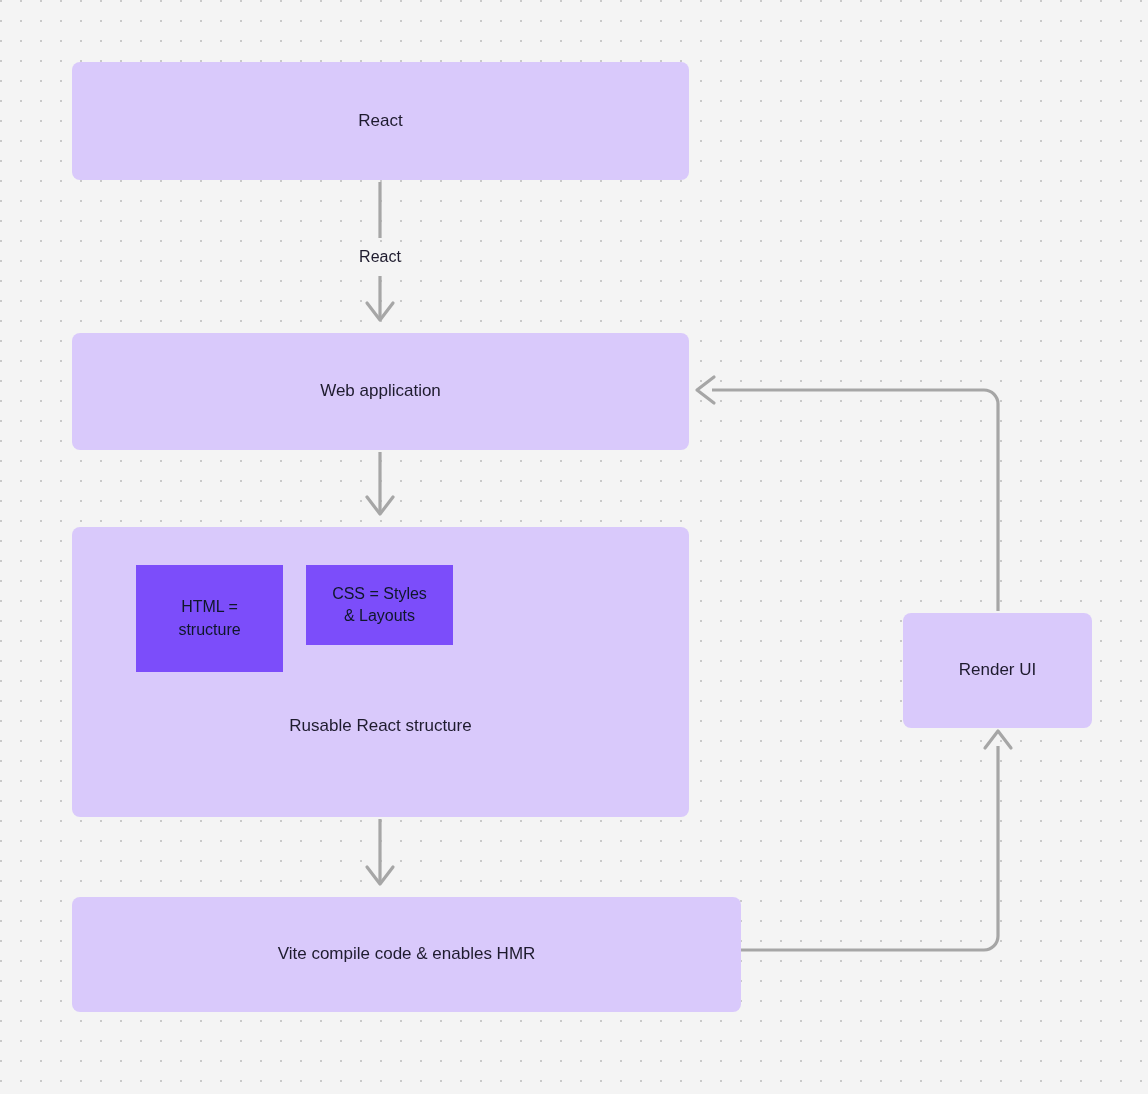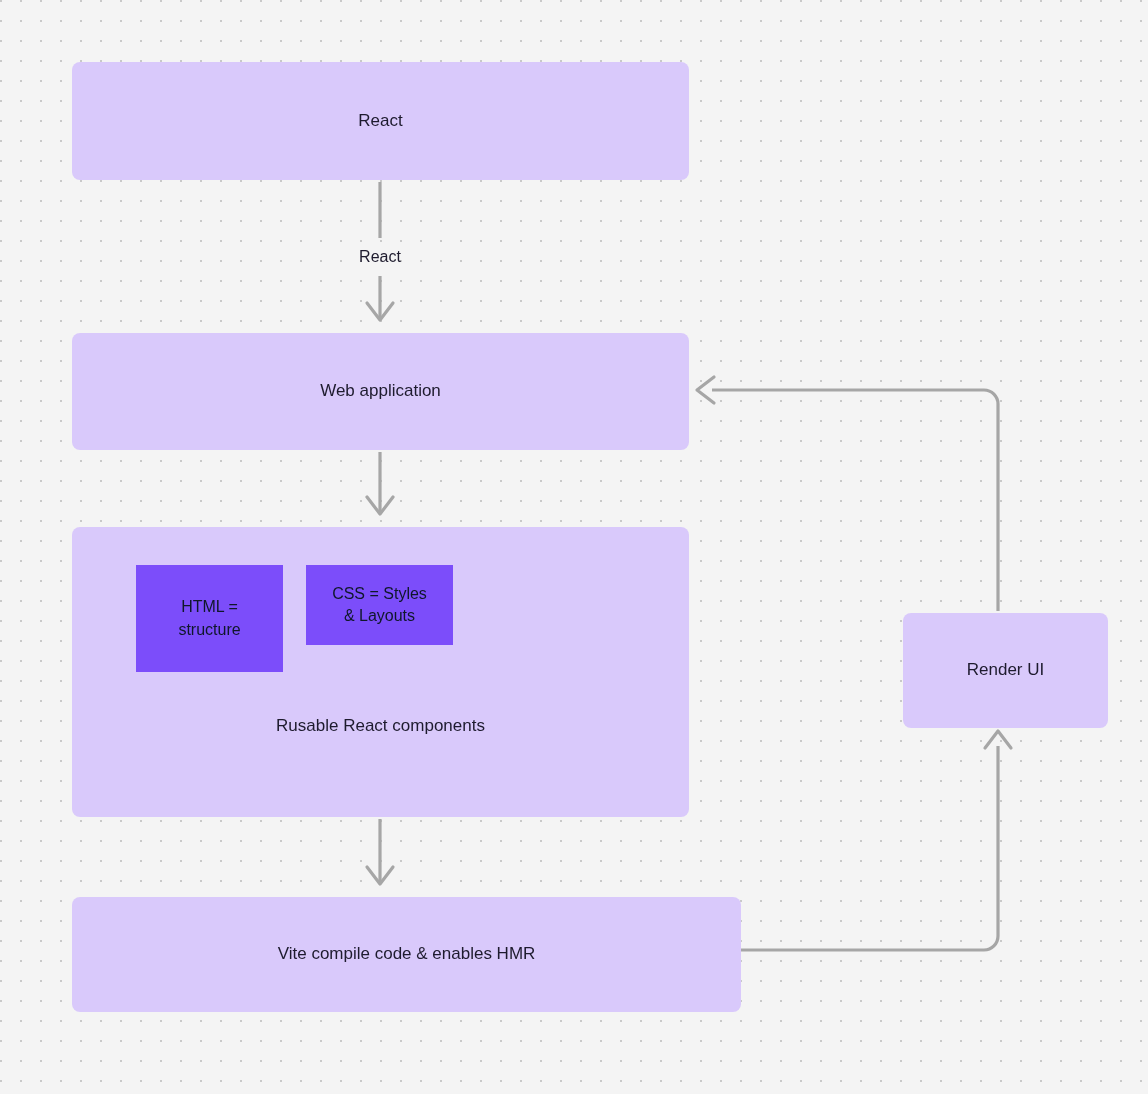--- a/index.html
+++ b/index.html
@@ -53,21 +53,21 @@
     white-space: pre-line;
     padding: 0 6px;
   }
 
   
   #node-user          { left: 72px;  top: 62px;   width: 617px; height: 118px; }
   #node-webapp        { left: 72px;  top: 333px;  width: 617px; height: 117px; }
   #node-components    { left: 72px;  top: 527px;  width: 617px; height: 290px;
                         align-items: flex-start; justify-content: flex-start; }
   #node-vite          { left: 72px;  top: 897px;  width: 669px; height: 115px; }
-  #node-render-ui     { left: 903px; top: 613px;  width: 205px; height: 115px; }
+  #node-render-ui     { left: 903px; top: 613px;  width: 189px; height: 115px; }
 
   #node-html          { left: 64px;  top: 38px;  width: 147px; height: 107px; }
   #node-css           { left: 234px; top: 38px;  width: 147px; height: 80px; }
   #node-js            { left: 404px; top: 38px;  width: 147px; height: 107px; }
 
   
   #components-caption {
     position: absolute;
     left: 0;
     top: 188px;
@@ -161,21 +161,21 @@
       <span class="node-label">HTML =
 structure</span>
     </div>
 
     <div class="node node-inner" id="node-css">
       <span class="node-label">CSS = Styles
 &amp; Layouts</span>
     </div>
 
 
-    <div id="components-caption">Rusable React components</div>
+    <div id="components-caption">Rusable React structure</div>
   </div>
 
   <div class="node node-outer" id="node-vite">
     <span class="node-label">Vite compile code &amp; enables HMR</span>
   </div>
 
   <div class="node node-outer" id="node-render-ui">
     <span class="node-label">Render UI</span>
   </div>
 

